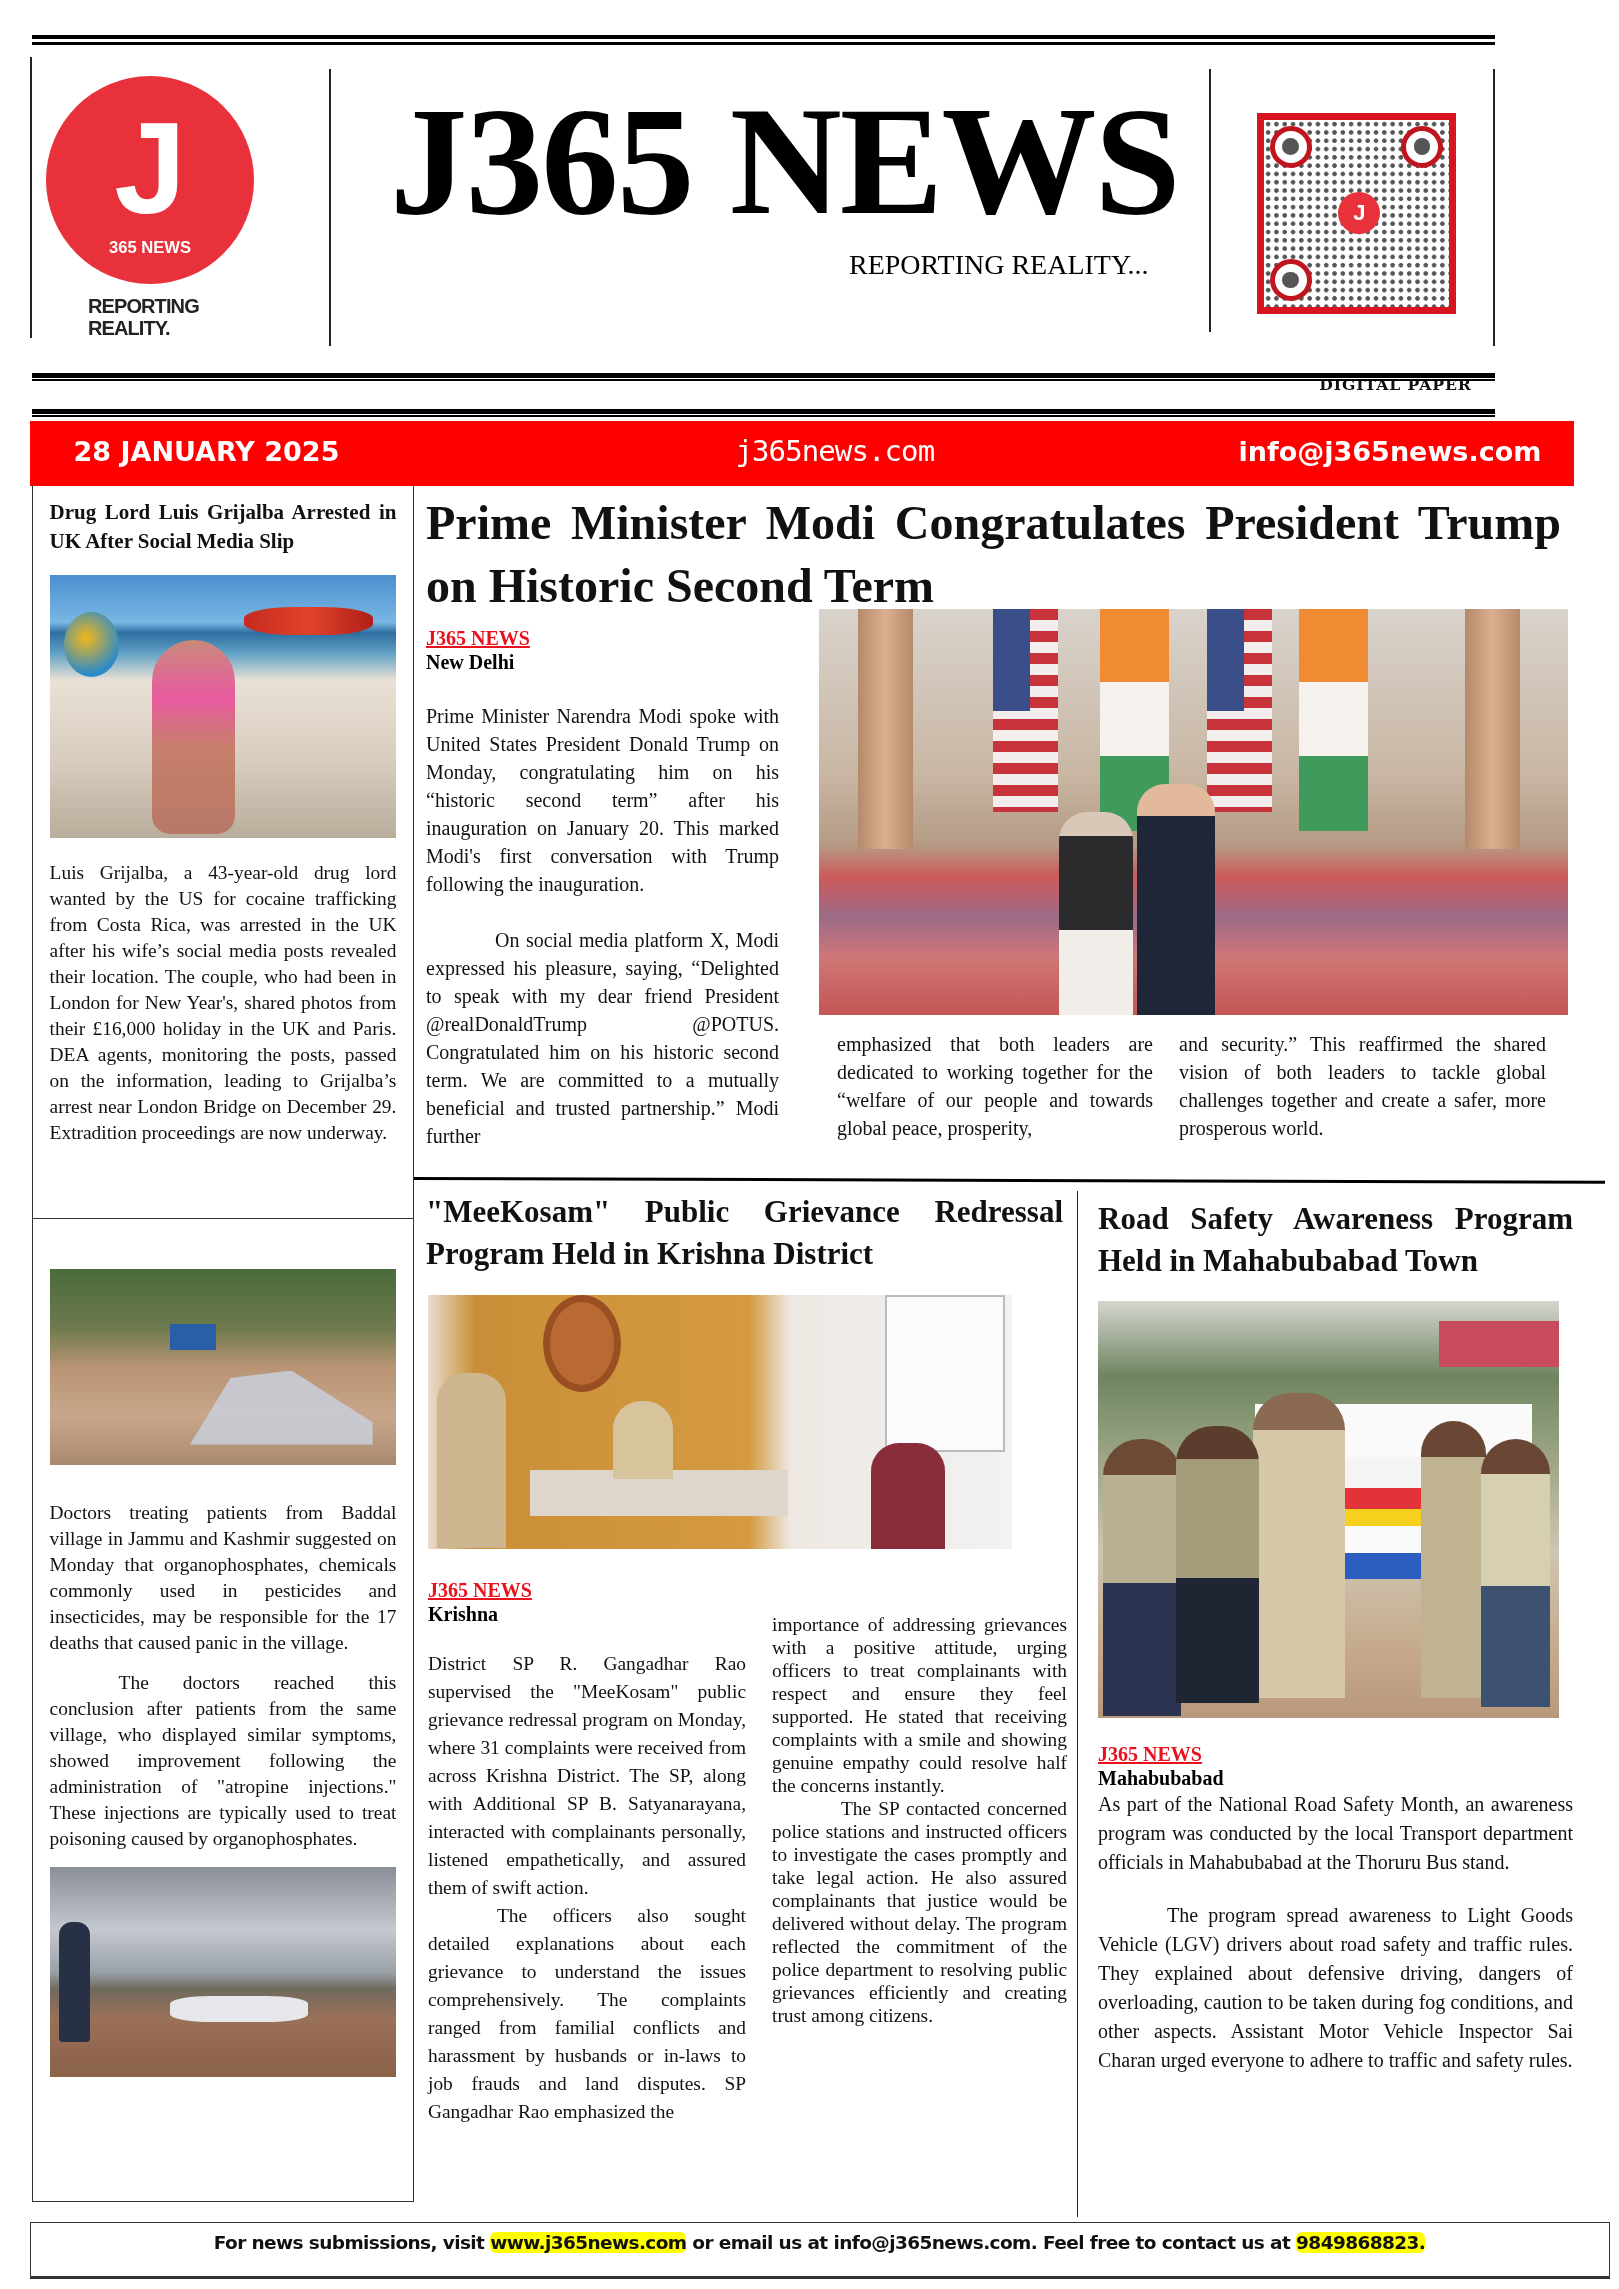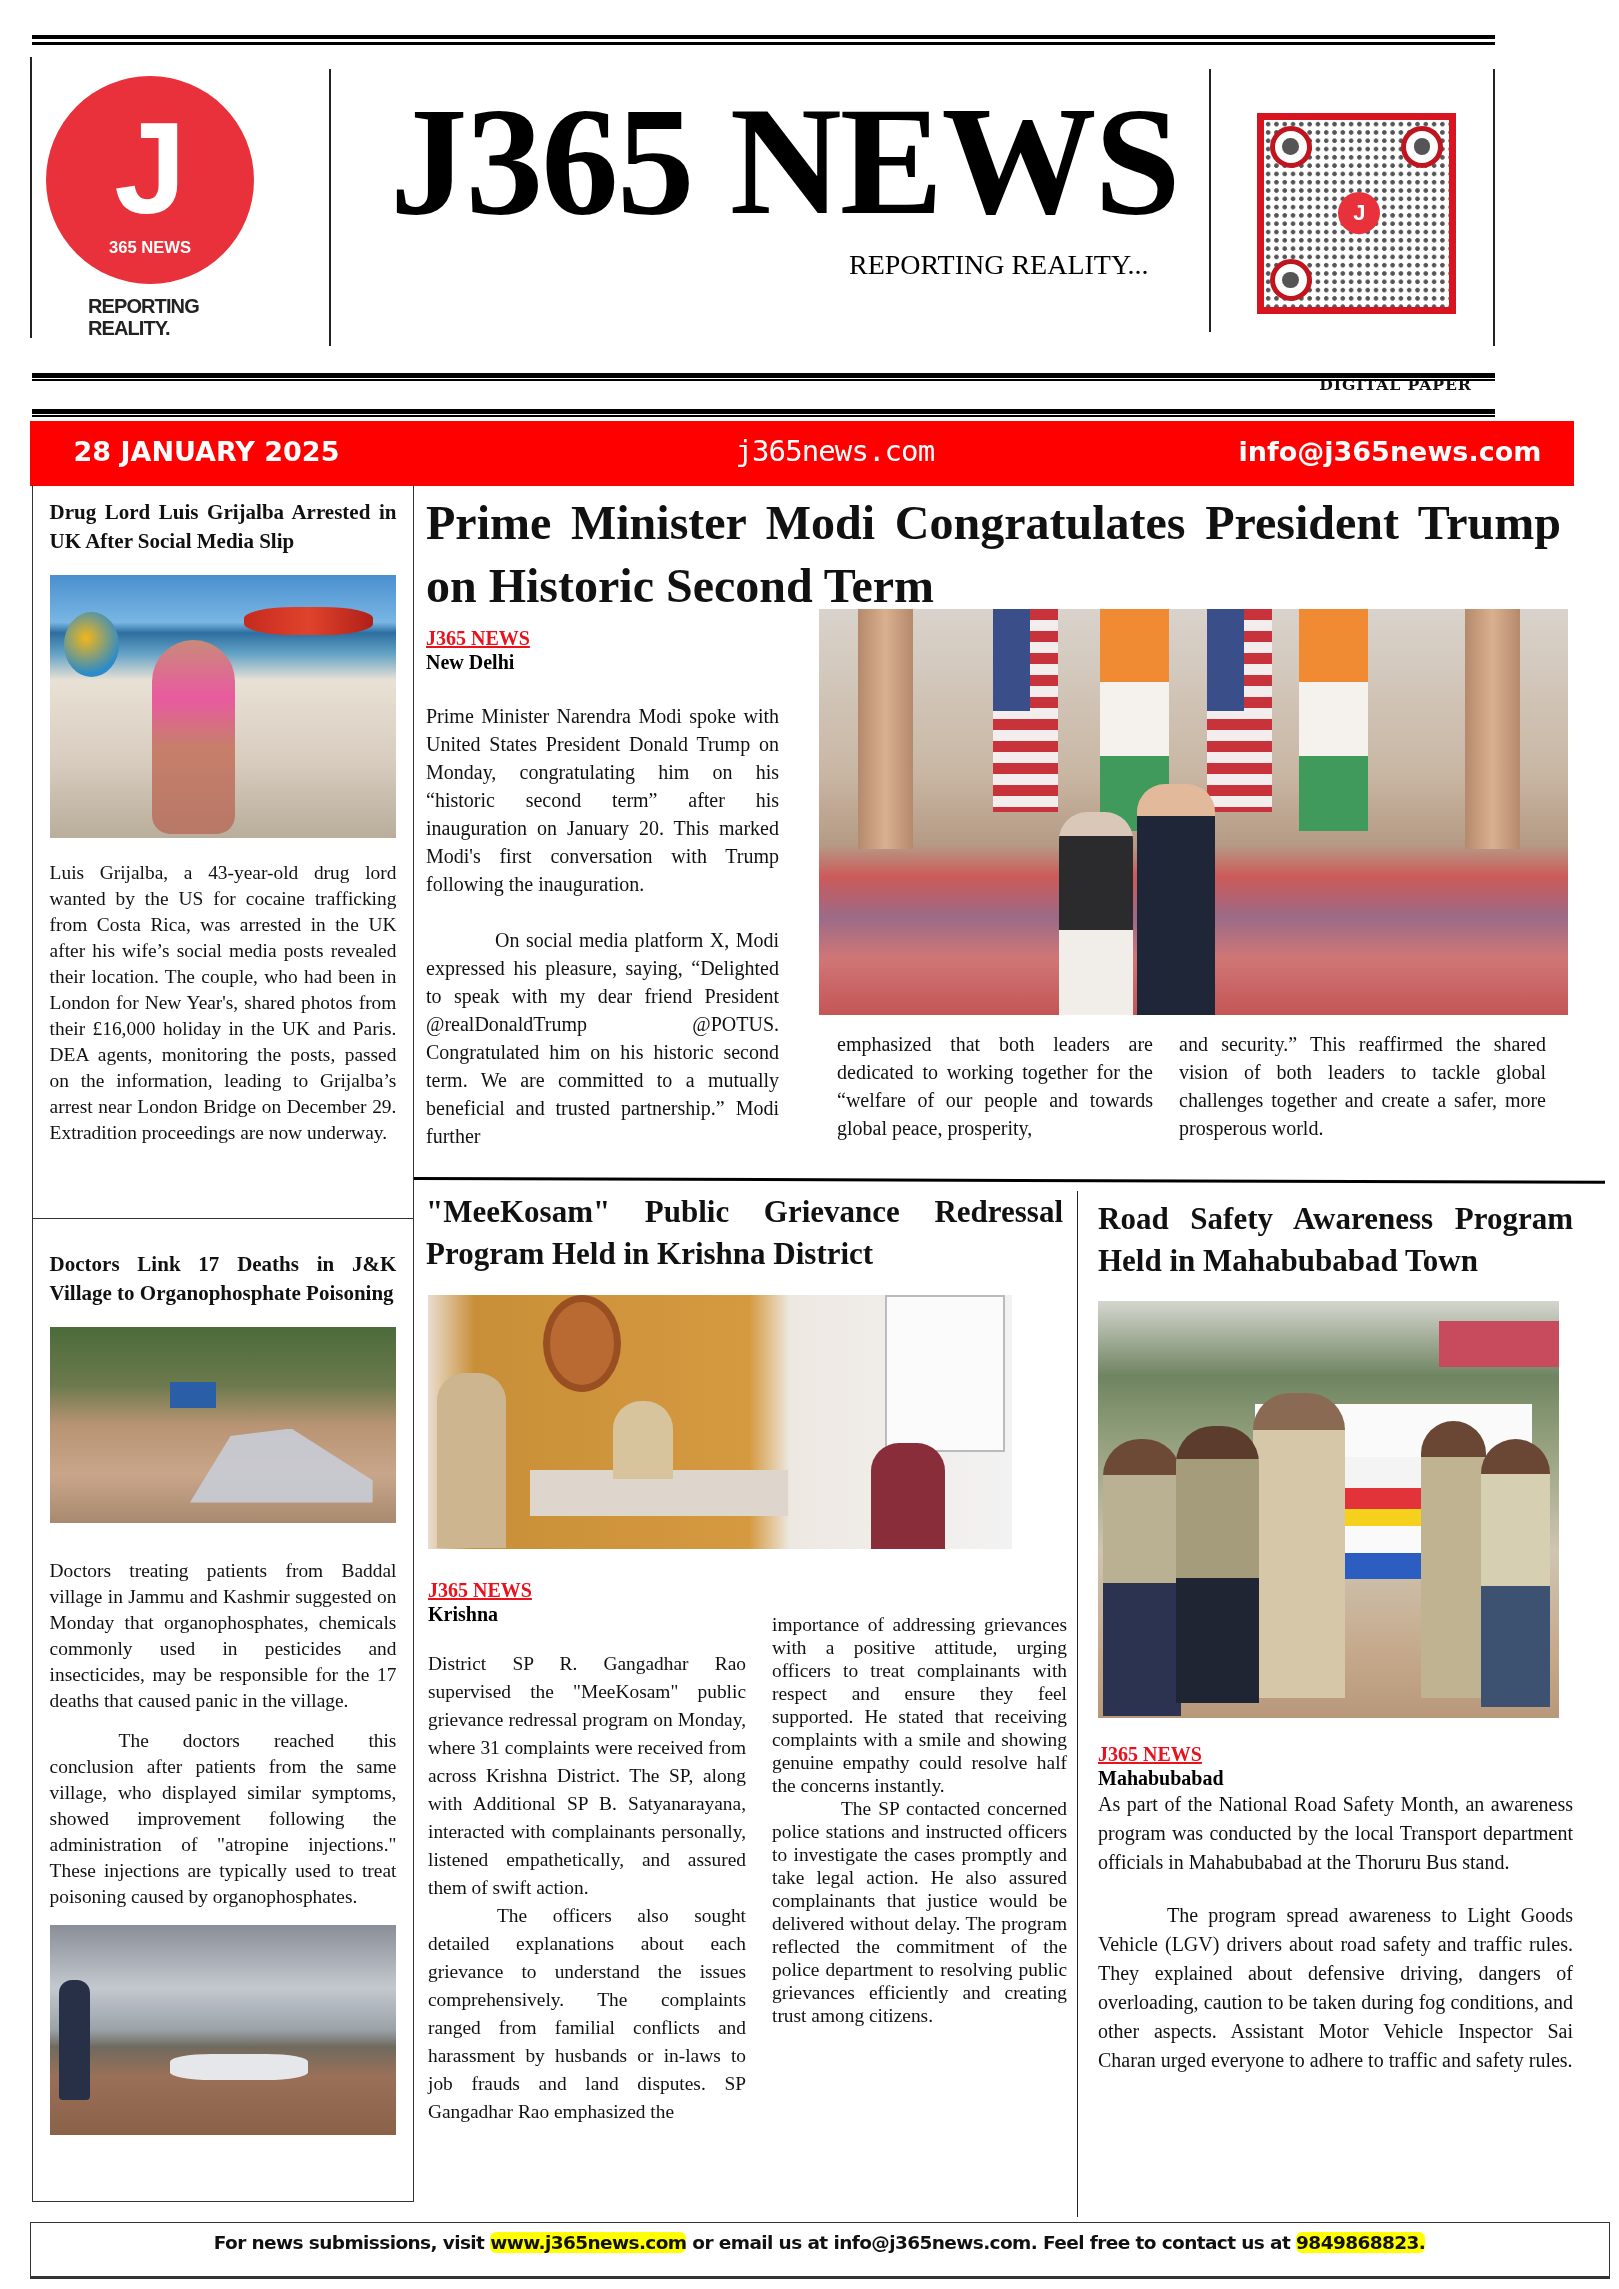--- a/index.html
+++ b/index.html
@@ -99,21 +99,20 @@
   <div class="lb-sec lb-sec1">
     <h3 class="side">Drug Lord Luis Grijalba Arrested in UK After Social Media Slip</h3>
     <div class="photo" style="margin-top:18.5px;height:263px;background:linear-gradient(180deg,#4a8fcf 0%,#79b6e3 18%,#2d6ea0 22%,#64a3c6 30%,#e9e1d5 40%,#d8cdbf 70%,#b9ad9b 100%);">
       <div style="position:absolute;left:102px;top:65px;width:83px;height:194px;border-radius:42px 42px 18.5px 18.5px;background:linear-gradient(180deg,#c98a7a 0%,#e95aa0 30%,#c77f6b 55%,#b77866 100%);"></div>
       <div style="position:absolute;left:14px;top:37px;width:55px;height:65px;border-radius:50%;background:radial-gradient(circle at 40% 40%,#f2b619 0%,#2c8bc8 70%);"></div>
       <div style="position:absolute;left:194px;top:32px;width:129px;height:28px;border-radius:40%;background:linear-gradient(90deg,#c62a1f,#e0432b,#b02018);"></div>
     </div>
     <p class="txt" style="margin-top:22px;">Luis Grijalba, a 43-year-old drug lord wanted by the US for cocaine trafficking from Costa Rica, was arrested in the UK after his wife’s social media posts revealed their location. The couple, who had been in London for New Year's, shared photos from their £16,000 holiday in the UK and Paris. DEA agents, monitoring the posts, passed on the information, leading to Grijalba’s arrest near London Bridge on December 29. Extradition proceedings are now underway.</p>
   </div>
   <div class="lb-sec lb-sec2" style="padding-top:31px;">
-    <h3 class="side">Doctors Link 17 Deaths in J&amp;K Village to Organophosphate Poisoning</h3>
     <div class="photo" style="margin-top:18.5px;height:196px;background:linear-gradient(180deg,#4b6b3a 0%,#6d7a4d 30%,#b89474 50%,#c9a68a 75%,#a88a70 100%);">
       <div style="position:absolute;left:120px;top:102px;width:203px;height:74px;background:#c8ccd6;clip-path:polygon(10% 100%,30% 10%,60% 0,100% 70%,100% 100%);opacity:.9;"></div>
       <div style="position:absolute;left:120px;top:55px;width:46px;height:26px;background:#2a5fa8;"></div>
     </div>
     <p class="txt" style="margin-top:35px;">Doctors treating patients from Baddal village in Jammu and Kashmir suggested on Monday that organophosphates, chemicals commonly used in pesticides and insecticides, may be responsible for the 17 deaths that caused panic in the village.</p>
     <p class="txt indent" style="margin-top:14.8px;">The doctors reached this conclusion after patients from the same village, who displayed similar symptoms, showed improvement following the administration of "atropine injections." These injections are typically used to treat poisoning caused by organophosphates.</p>
     <div class="photo" style="margin-top:14.8px;height:210px;background:linear-gradient(180deg,#8a8e96 0%,#c4c8cf 30%,#9aa2a8 50%,#6f6a5e 58%,#9a7058 72%,#8a6248 100%);">
       <div style="position:absolute;left:120px;top:129px;width:138px;height:26px;background:#e6e7ea;border-radius:30%;"></div>
       <div style="position:absolute;left:9.2px;top:55px;width:31px;height:120px;background:#283048;border-radius:13px 13px 3.7px 3.7px;"></div>
     </div>

